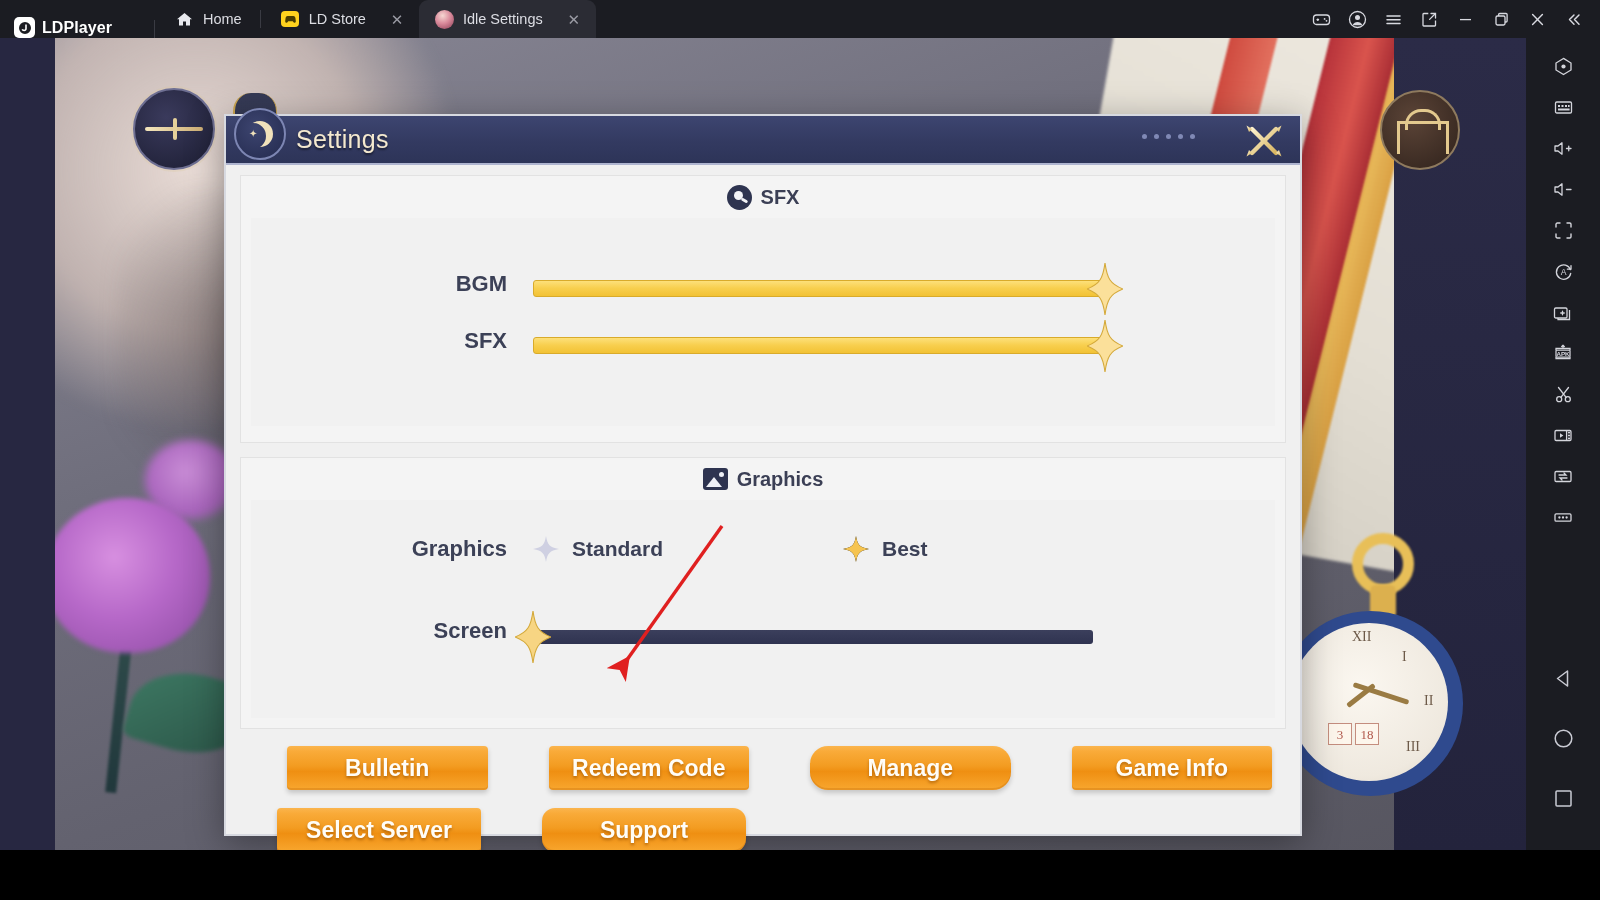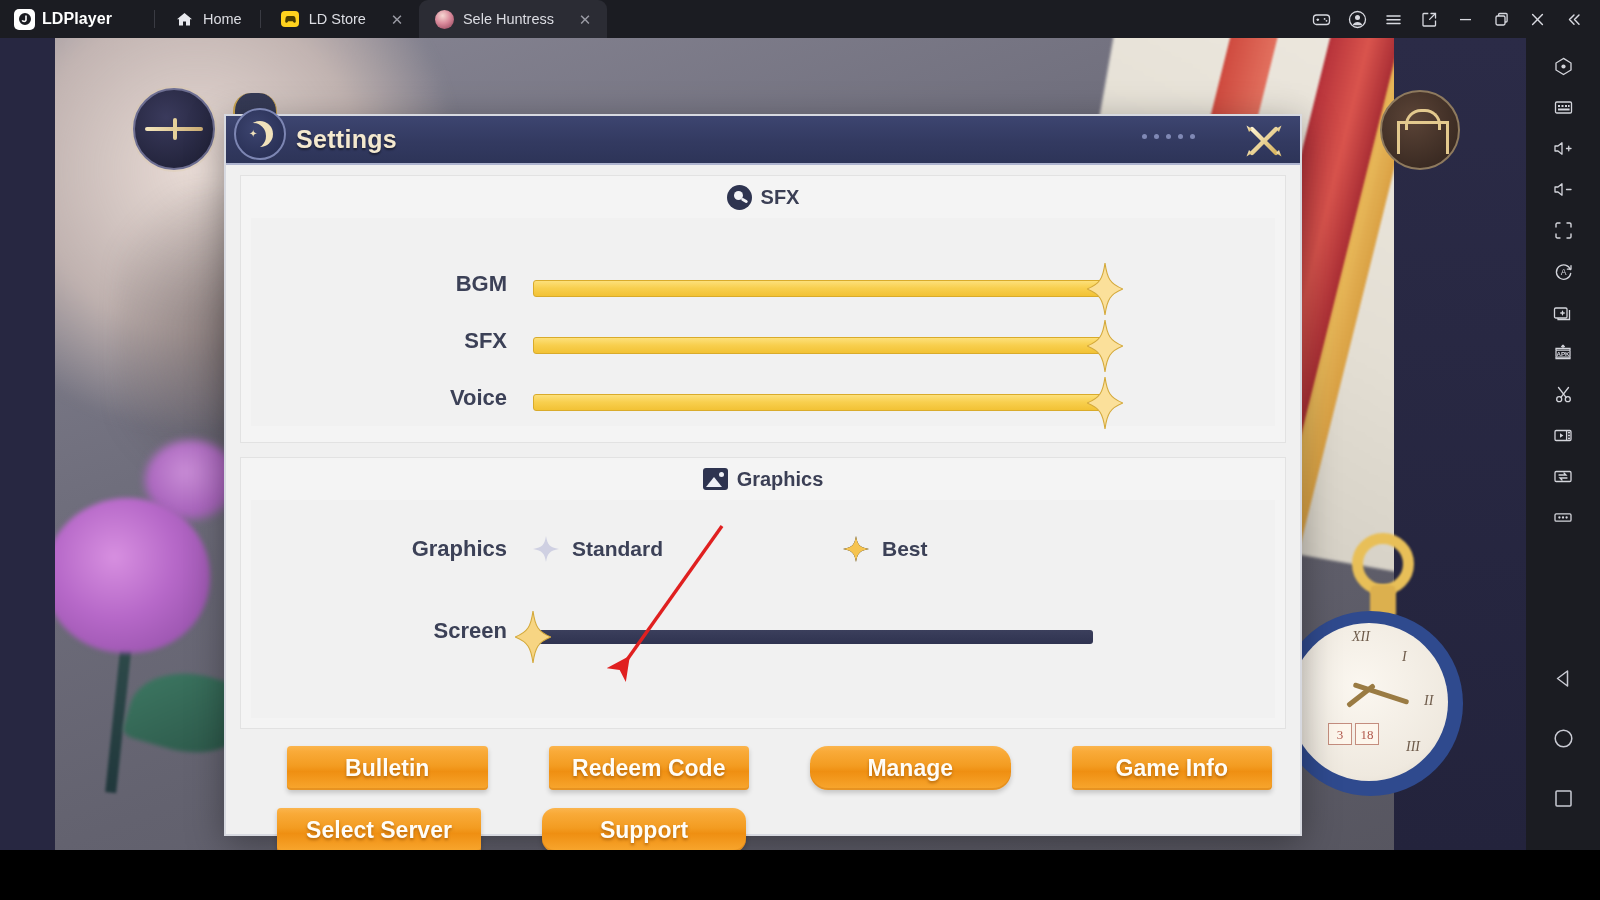--- a/index.html
+++ b/index.html
@@ -4,21 +4,21 @@
 <style>
   * { margin:0; padding:0; box-sizing:border-box; }
   html,body { width:1600px; height:900px; overflow:hidden; background:#000; }
   body { font-family:"Liberation Sans", sans-serif; }
 
   #root { position:relative; width:1600px; height:900px; background:#000; }
 
   
   .titlebar {
     position:absolute; left:0; top:0; width:1600px; height:38px;
-    background:#1b1c22; display:flex; align-items:center;
+    background:#1b1c22; display:flex; align-items:flex-end;
   }
   .brand { display:flex; align-items:center; gap:7px; padding-left:14px; width:150px; }
   .brand-logo {
     width:21px; height:21px; border-radius:5px; background:#ffffff;
     display:flex; align-items:center; justify-content:center;
     color:#1b1c22; font-size:13px; font-weight:bold;
   }
   .brand-name { color:#fff; font-size:16px; font-weight:bold; letter-spacing:.1px; }
   .vdiv { width:1px; height:18px; background:#3a3b43; margin:0 4px; }
 
@@ -98,21 +98,21 @@
               border:11px solid #e8bf58; border-radius:50%; filter:blur(.8px); }
   .clk-stem { position:absolute; left:70px; top:42px; width:26px; height:34px;
               background:#dcb04e; border-radius:6px; filter:blur(.8px); }
   .clk-body { position:absolute; left:-22px; top:68px; width:185px; height:185px;
               border-radius:50%; background:#2f4a8e; filter:blur(.7px); }
   .clk-face { position:absolute; left:-10px; top:80px; width:158px; height:158px;
               border-radius:50%;
               background:radial-gradient(circle at 45% 40%, #fbf7f0 0%, #efe9df 70%, #ddd4c6 100%); }
   .clk-nums { position:absolute; left:-10px; top:80px; width:158px; height:158px;
               color:#6d5a49; font-family:"Liberation Serif", serif; font-size:14px; }
-  .clk-nums span { position:absolute;font-style:italic; }
+  .clk-nums span { position:absolute; }
   .clk-date { position:absolute; left:28px; top:180px; display:flex; gap:3px; }
   .clk-date b { display:block; width:24px; height:22px; background:#fdf6ec;
                 border:1px solid #c48d7e; color:#b0574b; font-size:13px;
                 font-family:"Liberation Serif", serif; font-weight:normal;
                 text-align:center; line-height:21px; }
   .clk-hand { position:absolute; background:#9a7b43; border-radius:2px; }
 
   .emblem { position:absolute; border-radius:50%;
             display:flex; align-items:center; justify-content:center; }
   .emblem-left { left:78px; top:50px; width:82px; height:82px;
@@ -148,21 +148,21 @@
   .dlg-head { position:relative; height:49px;
               background:linear-gradient(180deg,#3d4570 0%,#333a61 55%,#2d3458 100%);
               border-bottom:2px solid #aeb4cf; display:flex; align-items:center; }
   .dlg-moon { position:absolute; left:8px; top:-8px; width:52px; height:52px;
               border-radius:50%;
               background:radial-gradient(circle at 42% 38%, #3d4570, #2b3258 70%);
               border:2px solid #7d86b3; display:flex; align-items:center; justify-content:center; }
   .moon-glyph { width:26px; height:26px; border-radius:50%;
                 box-shadow:inset -7px 2px 0 0 #f1e2bb; }
   .moon-star { position:absolute; left:13px; top:18px; color:#f1e2bb; font-size:10px; }
-  .dlg-title { margin-left:70px; color:#f4e9cf; font-size:25px; font-weight:bold;
+  .dlg-title { margin-left:70px; color:#f4e9cf; font-size:25px; font-weight:normal;
                letter-spacing:.3px; text-shadow:0 2px 2px rgba(0,0,0,.45); }
   .dlg-dots { position:absolute; right:105px; top:18px; display:flex; gap:7px; }
   .dlg-dots i { width:5px; height:5px; border-radius:50%; background:#8089b5; display:block; }
   .dlg-close { position:absolute; right:12px; top:3px; width:48px; height:44px;
                cursor:pointer; }
   .dlg-close svg { display:block; }
 
   .dlg-body { padding:10px 14px 0 14px; }
 
   .panel { background:#f4f4f4; border:1px solid #e2e2e2; position:relative; }
@@ -272,21 +272,21 @@
           </span>
         </span>
         <span>LD Store</span>
         <span class="tab-close">✕</span>
       </div>
 
       <div class="tab active">
         <span class="tab-ico">
           <span class="ico-avatar"></span>
         </span>
-        <span>Sele Huntress</span>
+        <span>Idle Settings</span>
         <span class="tab-close">✕</span>
       </div>
     </div>
 
     <div class="win-ctrls">
       <div class="wc">
         <svg width="19" height="19" viewBox="0 0 19 19" fill="none" stroke="#d8d9e0" stroke-width="1.3">
           <rect x="1.5" y="5" width="16" height="9.5" rx="3"></rect>
           <path d="M4.5 9.7h2.6M5.8 8.4v2.6"></path>
             <circle cx="12.6" cy="8.9" r=".9" fill="#d8d9e0" stroke="none"></circle>
@@ -455,31 +455,20 @@
               <div class="slider">
                 <div class="track-y"></div>
                 <div class="knob" style="left:100%">
                   <svg width="36" height="52" viewBox="0 0 36 52">
                       <path d="M18 0c2 15 5 21 18 26-13 5-16 11-18 26-2-15-5-21-18-26 13-5 16-11 18-26z" fill="#fbe09a" stroke="#d4a93a" stroke-width="1.1"></path>
                     </svg>
                 </div>
               </div>
             </div>
 
-            <div class="row">
-              <div class="row-label">Voice</div>
-              <div class="slider">
-                <div class="track-y"></div>
-                <div class="knob" style="left:100%">
-                  <svg width="36" height="52" viewBox="0 0 36 52">
-                      <path d="M18 0c2 15 5 21 18 26-13 5-16 11-18 26-2-15-5-21-18-26 13-5 16-11 18-26z" fill="#fbe09a" stroke="#d4a93a" stroke-width="1.1"></path>
-                    </svg>
-                </div>
-              </div>
-            </div>
 
           </div>
         </div>
 
         <div class="panel" style="height:272px;margin-top:14px;">
           <div class="panel-hdr">
             <span class="hdr-ico-gfx"></span>
             <span>Graphics</span>
           </div>
           <div class="panel-inner" style="height:218px;padding-top:18px;">

